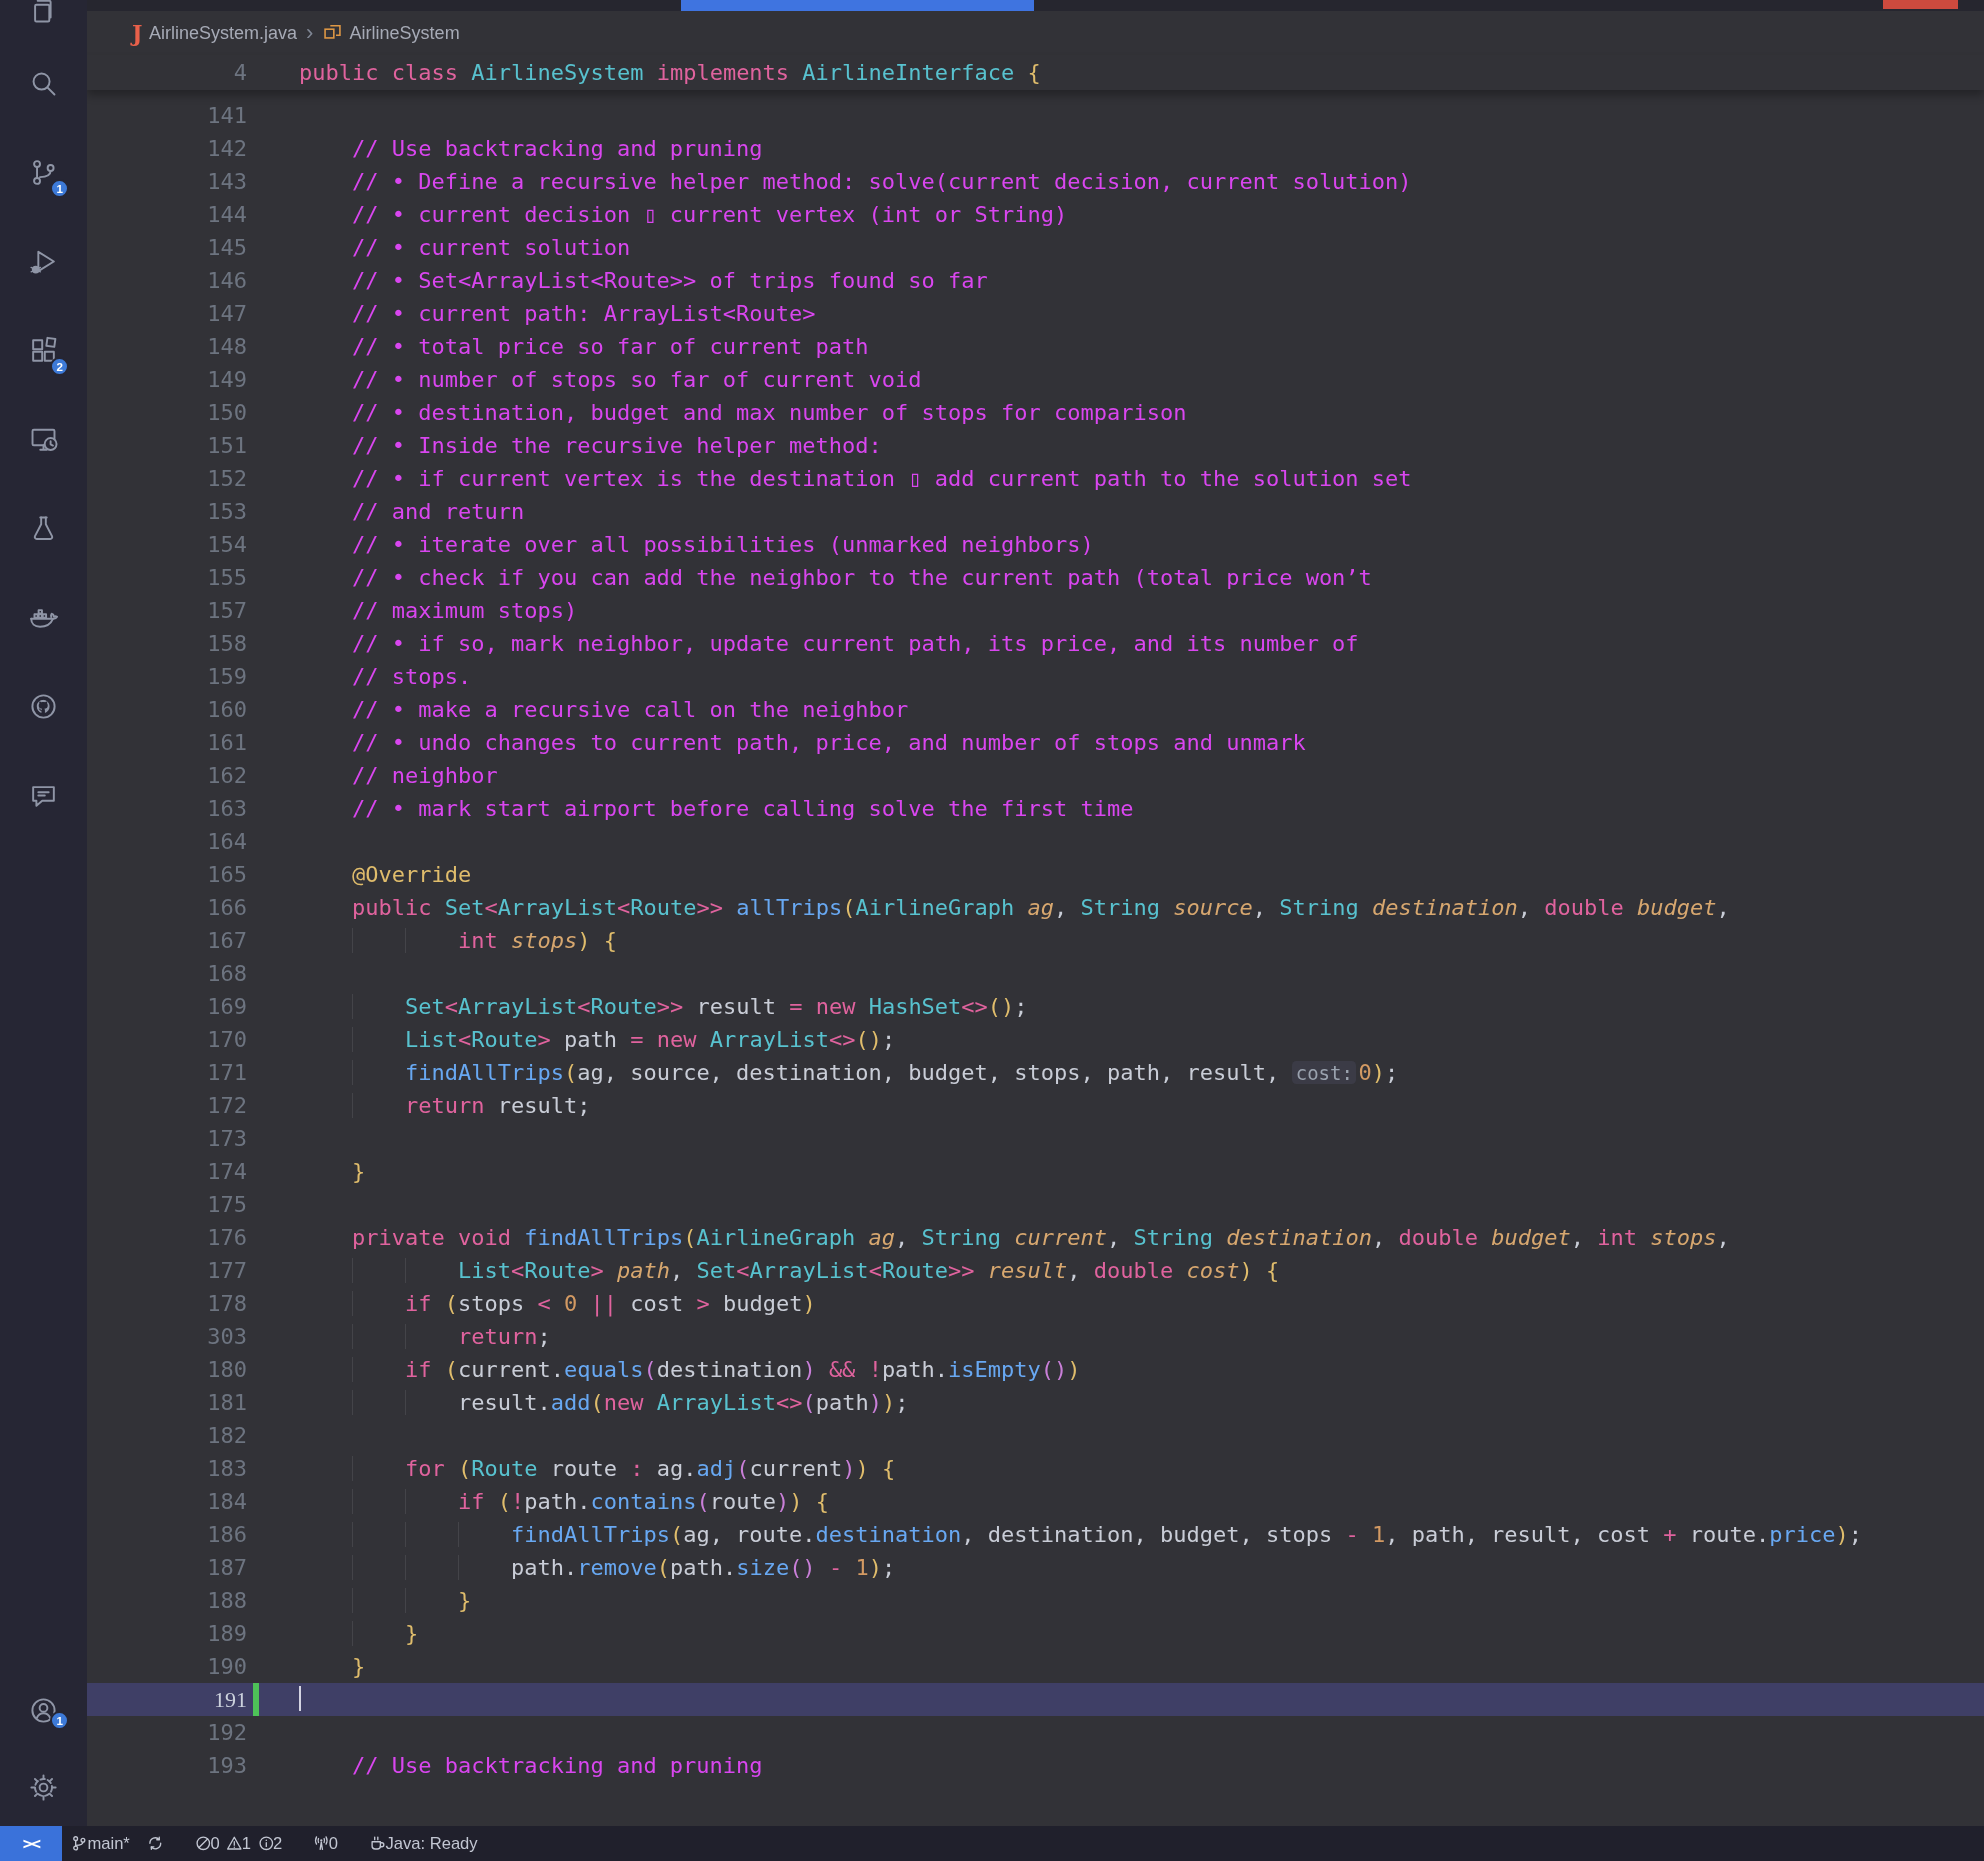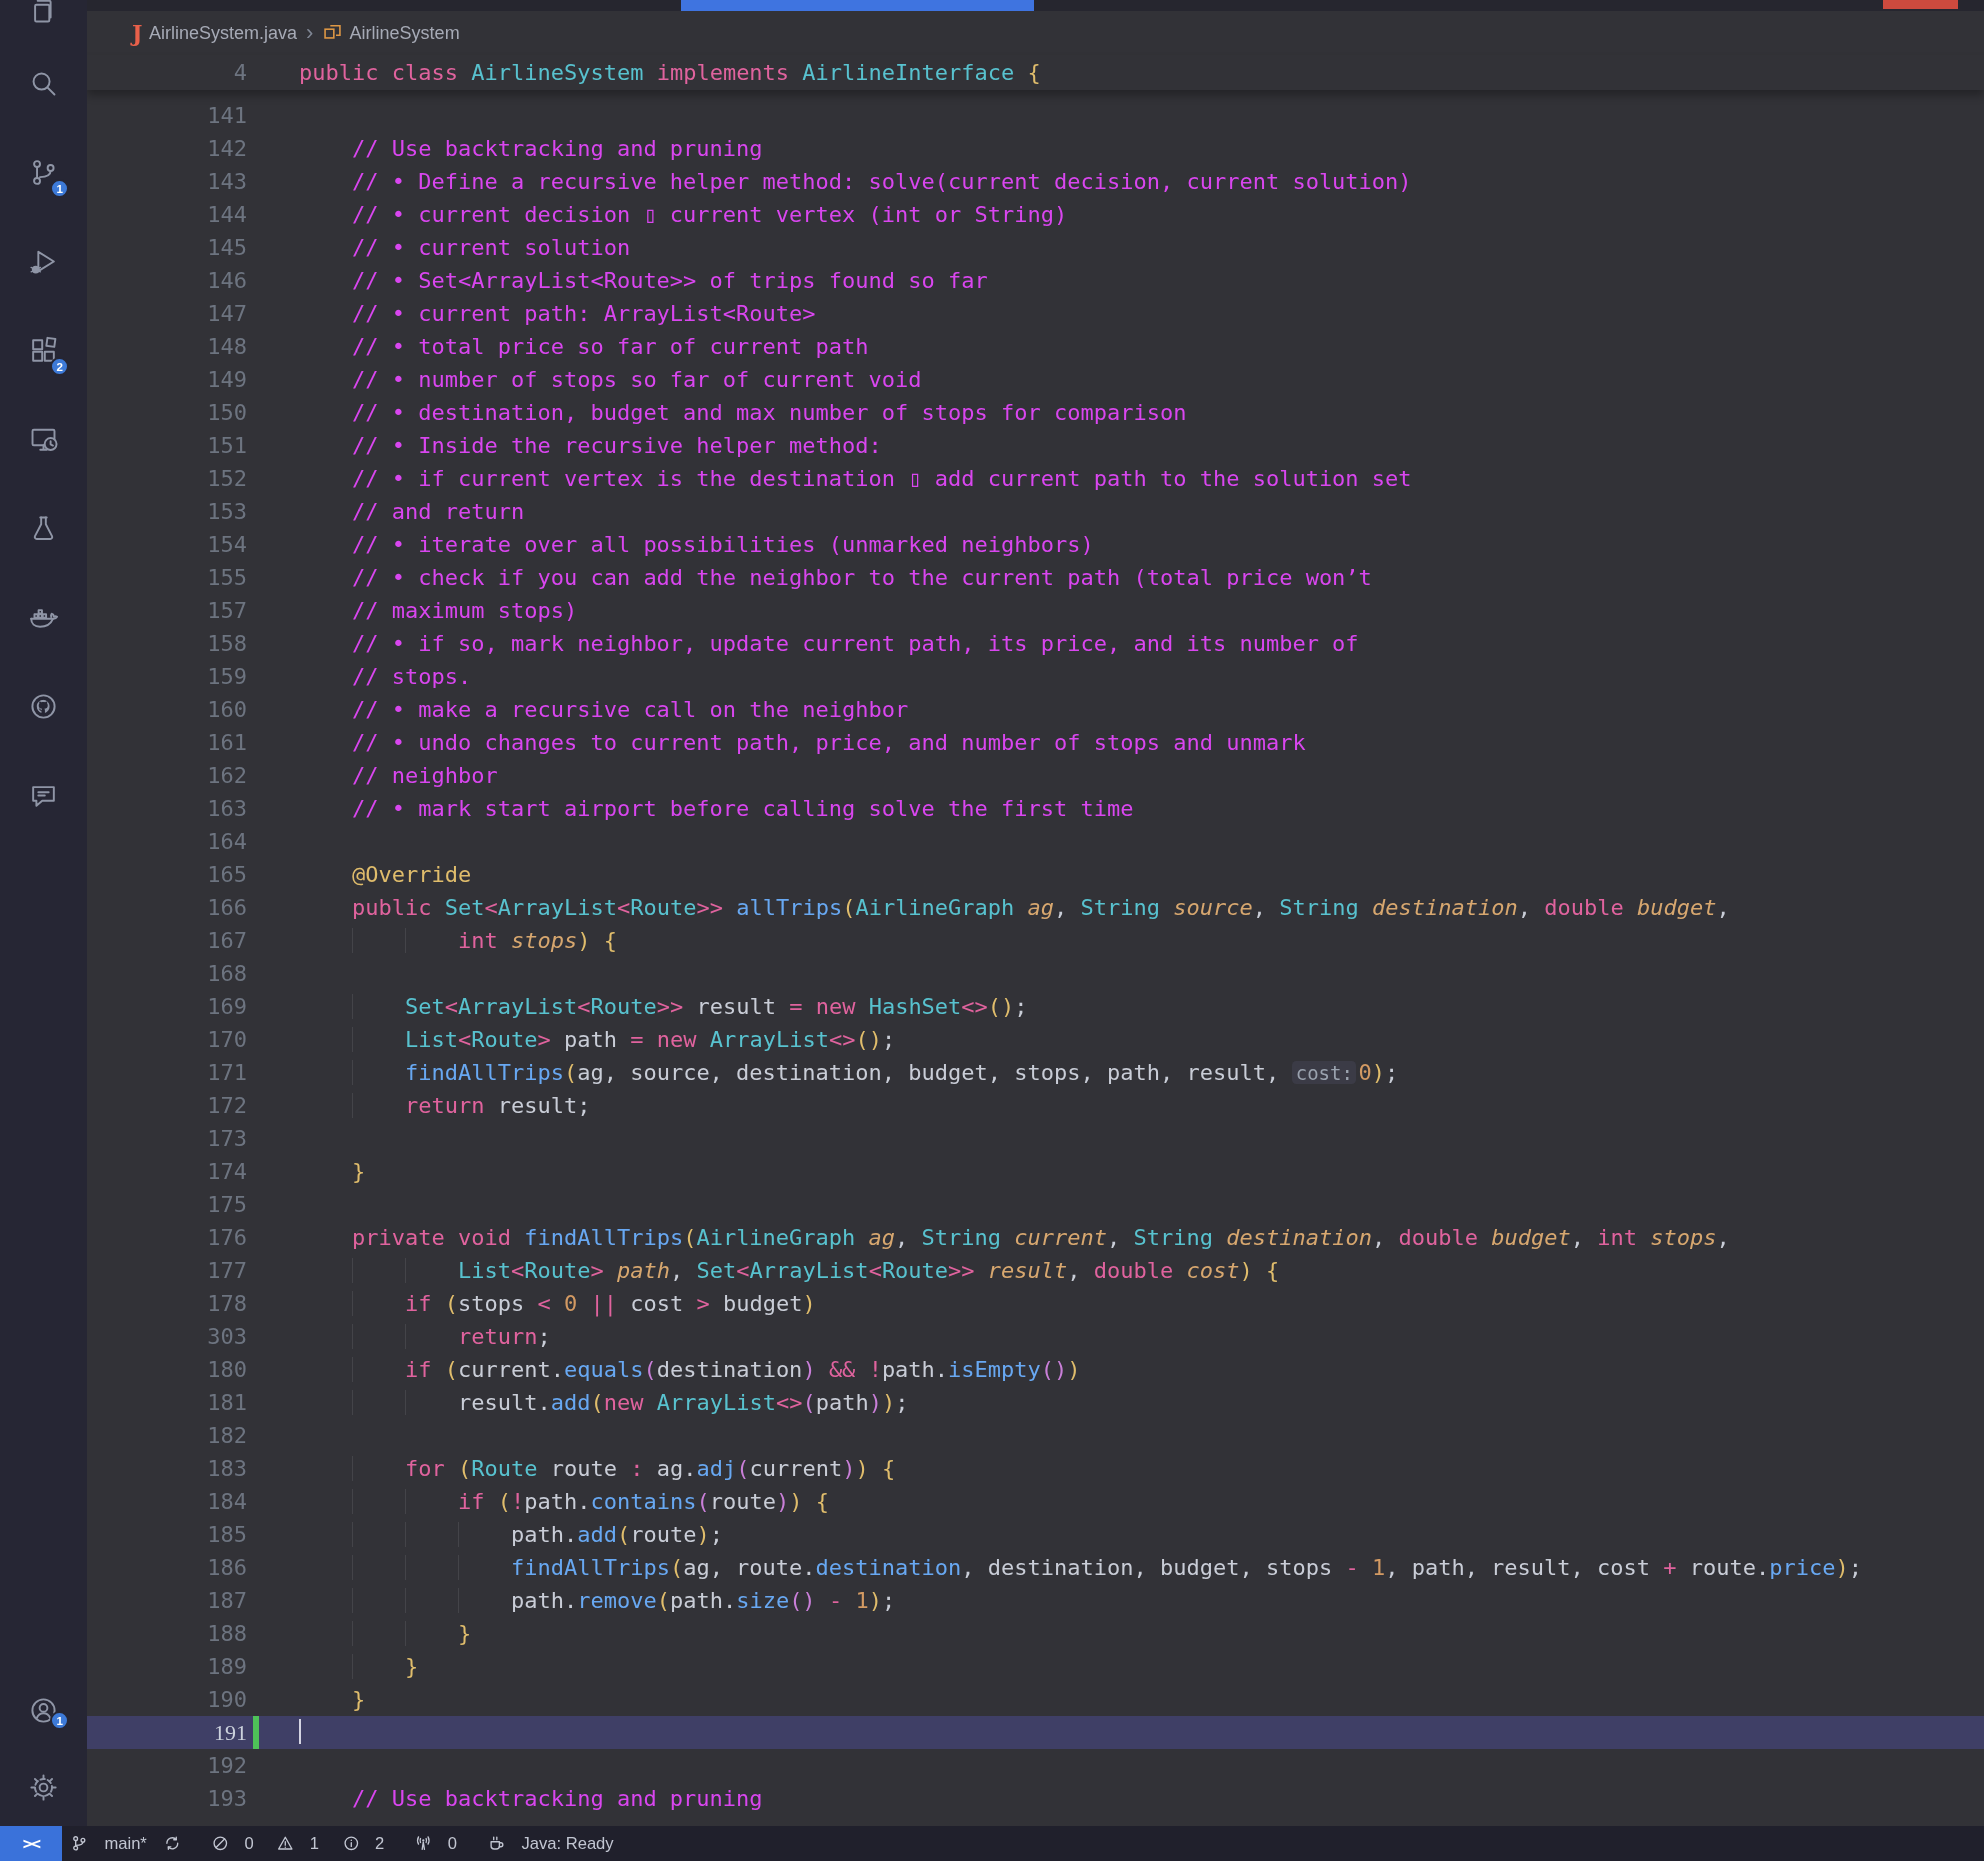--- a/index.html
+++ b/index.html
@@ -64,21 +64,21 @@
   .t-b1 { color:#e0bd6c; }
   .t-b2 { color:#c97fd8; }
   .t-at { color:#e0bd6c; }
   .t-hint { color:#9aa2ae; background:#3b3b46; border-radius:4.4px; padding:0.6px 3.3px; margin-right:2.2px; font-size:19px; }
 
   
   .status { position:absolute; left:0; right:0; bottom:0; height:35px; background:#20202c;
             display:flex; align-items:center; color:#c2c6d2; font-size:16.6px; z-index:6; }
   .remote { width:62px; height:35px; background:#3a72da; color:#fff; display:flex; align-items:center;
             justify-content:center; font-family:"DejaVu Sans Mono", monospace; font-weight:bold; letter-spacing:-1.7px; }
-  .sb-item { display:flex; align-items:center; gap:17px; padding:0 8.8px; height:25px; }
+  .sb-item { display:flex; align-items:center; gap:0; padding:0 8.8px; height:25px; }
   .sb-item svg { width:16.6px; height:16.6px; stroke:currentColor; fill:none; stroke-width:1.3; stroke-linecap:round; stroke-linejoin:round; }
   .sb-num { margin-left:-1.1px; }
 </style>
 </head>
 <body>
 
 <div class="activity-bar">
   <div class="ab-cell partial">
     <svg viewBox="0 0 24 24">
         <path d="M7.5 4.5h9a1 1 0 0 1 1 1v12"></path>
@@ -237,21 +237,20 @@
         <div class="line"><span class="ln">175</span><span class="codeline"></span></div>
         <div class="line"><span class="ln">176</span><span class="codeline"><span class="ind">    </span><span class="t-kw">private</span><span class="t-pl"> </span><span class="t-kw">void</span><span class="t-pl"> </span><span class="t-fn">findAllTrips</span><span class="t-b1">(</span><span class="t-ty">AirlineGraph</span><span class="t-pl"> </span><span class="t-pr">ag</span><span class="t-pl">, </span><span class="t-ty">String</span><span class="t-pl"> </span><span class="t-pr">current</span><span class="t-pl">, </span><span class="t-ty">String</span><span class="t-pl"> </span><span class="t-pr">destination</span><span class="t-pl">, </span><span class="t-kw">double</span><span class="t-pl"> </span><span class="t-pr">budget</span><span class="t-pl">, </span><span class="t-kw">int</span><span class="t-pl"> </span><span class="t-pr">stops</span><span class="t-pl">,</span></span></div>
         <div class="line"><span class="ln">177</span><span class="codeline"><span class="ind">    </span><span class="ind g">    </span><span class="ind g">    </span><span class="t-ty">List</span><span class="t-op">&lt;</span><span class="t-ty">Route</span><span class="t-op">&gt;</span><span class="t-pl"> </span><span class="t-pr">path</span><span class="t-pl">, </span><span class="t-ty">Set</span><span class="t-op">&lt;</span><span class="t-ty">ArrayList</span><span class="t-op">&lt;</span><span class="t-ty">Route</span><span class="t-op">&gt;&gt;</span><span class="t-pl"> </span><span class="t-pr">result</span><span class="t-pl">, </span><span class="t-kw">double</span><span class="t-pl"> </span><span class="t-pr">cost</span><span class="t-b1">)</span><span class="t-pl"> </span><span class="t-b1">{</span></span></div>
         <div class="line"><span class="ln">178</span><span class="codeline"><span class="ind">    </span><span class="ind g">    </span><span class="t-kw">if</span><span class="t-pl"> </span><span class="t-b1">(</span><span class="t-pl">stops </span><span class="t-op">&lt;</span><span class="t-pl"> </span><span class="t-nu">0</span><span class="t-pl"> </span><span class="t-op">||</span><span class="t-pl"> cost </span><span class="t-op">&gt;</span><span class="t-pl"> budget</span><span class="t-b1">)</span></span></div>
         <div class="line"><span class="ln">303</span><span class="codeline"><span class="ind">    </span><span class="ind g">    </span><span class="ind g">    </span><span class="t-kw">return</span><span class="t-pl">;</span></span></div>
         <div class="line"><span class="ln">180</span><span class="codeline"><span class="ind">    </span><span class="ind g">    </span><span class="t-kw">if</span><span class="t-pl"> </span><span class="t-b1">(</span><span class="t-pl">current.</span><span class="t-fn">equals</span><span class="t-b2">(</span><span class="t-pl">destination</span><span class="t-b2">)</span><span class="t-pl"> </span><span class="t-op">&amp;&amp;</span><span class="t-pl"> </span><span class="t-op">!</span><span class="t-pl">path.</span><span class="t-fn">isEmpty</span><span class="t-b2">()</span><span class="t-b1">)</span></span></div>
         <div class="line"><span class="ln">181</span><span class="codeline"><span class="ind">    </span><span class="ind g">    </span><span class="ind g">    </span><span class="t-pl">result.</span><span class="t-fn">add</span><span class="t-b1">(</span><span class="t-kw">new</span><span class="t-pl"> </span><span class="t-ty">ArrayList</span><span class="t-op">&lt;&gt;</span><span class="t-b2">(</span><span class="t-pl">path</span><span class="t-b2">)</span><span class="t-b1">)</span><span class="t-pl">;</span></span></div>
         <div class="line"><span class="ln">182</span><span class="codeline"></span></div>
         <div class="line"><span class="ln">183</span><span class="codeline"><span class="ind">    </span><span class="ind g">    </span><span class="t-kw">for</span><span class="t-pl"> </span><span class="t-b1">(</span><span class="t-ty">Route</span><span class="t-pl"> route </span><span class="t-op">:</span><span class="t-pl"> ag.</span><span class="t-fn">adj</span><span class="t-b2">(</span><span class="t-pl">current</span><span class="t-b2">)</span><span class="t-b1">)</span><span class="t-pl"> </span><span class="t-b1">{</span></span></div>
         <div class="line"><span class="ln">184</span><span class="codeline"><span class="ind">    </span><span class="ind g">    </span><span class="ind g">    </span><span class="t-kw">if</span><span class="t-pl"> </span><span class="t-b1">(</span><span class="t-op">!</span><span class="t-pl">path.</span><span class="t-fn">contains</span><span class="t-b2">(</span><span class="t-pl">route</span><span class="t-b2">)</span><span class="t-b1">)</span><span class="t-pl"> </span><span class="t-b1">{</span></span></div>
-        <div class="line"><span class="ln">185</span><span class="codeline"><span class="ind">    </span><span class="ind g">    </span><span class="ind g">    </span><span class="ind g">    </span><span class="t-pl">path.</span><span class="t-fn">add</span><span class="t-b1">(</span><span class="t-pl">route</span><span class="t-b1">)</span><span class="t-pl">;</span></span></div>
         <div class="line"><span class="ln">186</span><span class="codeline"><span class="ind">    </span><span class="ind g">    </span><span class="ind g">    </span><span class="ind g">    </span><span class="t-fn">findAllTrips</span><span class="t-b1">(</span><span class="t-pl">ag, route.</span><span class="t-fn">destination</span><span class="t-pl">, destination, budget, stops </span><span class="t-op">-</span><span class="t-pl"> </span><span class="t-nu">1</span><span class="t-pl">, path, result, cost </span><span class="t-op">+</span><span class="t-pl"> route.</span><span class="t-fn">price</span><span class="t-b1">)</span><span class="t-pl">;</span></span></div>
         <div class="line"><span class="ln">187</span><span class="codeline"><span class="ind">    </span><span class="ind g">    </span><span class="ind g">    </span><span class="ind g">    </span><span class="t-pl">path.</span><span class="t-fn">remove</span><span class="t-b1">(</span><span class="t-pl">path.</span><span class="t-fn">size</span><span class="t-b2">()</span><span class="t-pl"> </span><span class="t-op">-</span><span class="t-pl"> </span><span class="t-nu">1</span><span class="t-b1">)</span><span class="t-pl">;</span></span></div>
         <div class="line"><span class="ln">188</span><span class="codeline"><span class="ind">    </span><span class="ind g">    </span><span class="ind g">    </span><span class="t-b1">}</span></span></div>
         <div class="line"><span class="ln">189</span><span class="codeline"><span class="ind">    </span><span class="ind g">    </span><span class="t-b1">}</span></span></div>
         <div class="line"><span class="ln">190</span><span class="codeline"><span class="ind">    </span><span class="t-b1">}</span></span></div>
         <div class="line current"><span class="ln">191</span><span class="git-added"></span><span class="codeline"><span class="cursor"></span></span></div>
         <div class="line"><span class="ln">192</span><span class="codeline"></span></div>
         <div class="line"><span class="ln">193</span><span class="codeline"><span class="ind">    </span><span class="t-cm">// Use backtracking and pruning</span></span></div>
       </div>
   </div>

